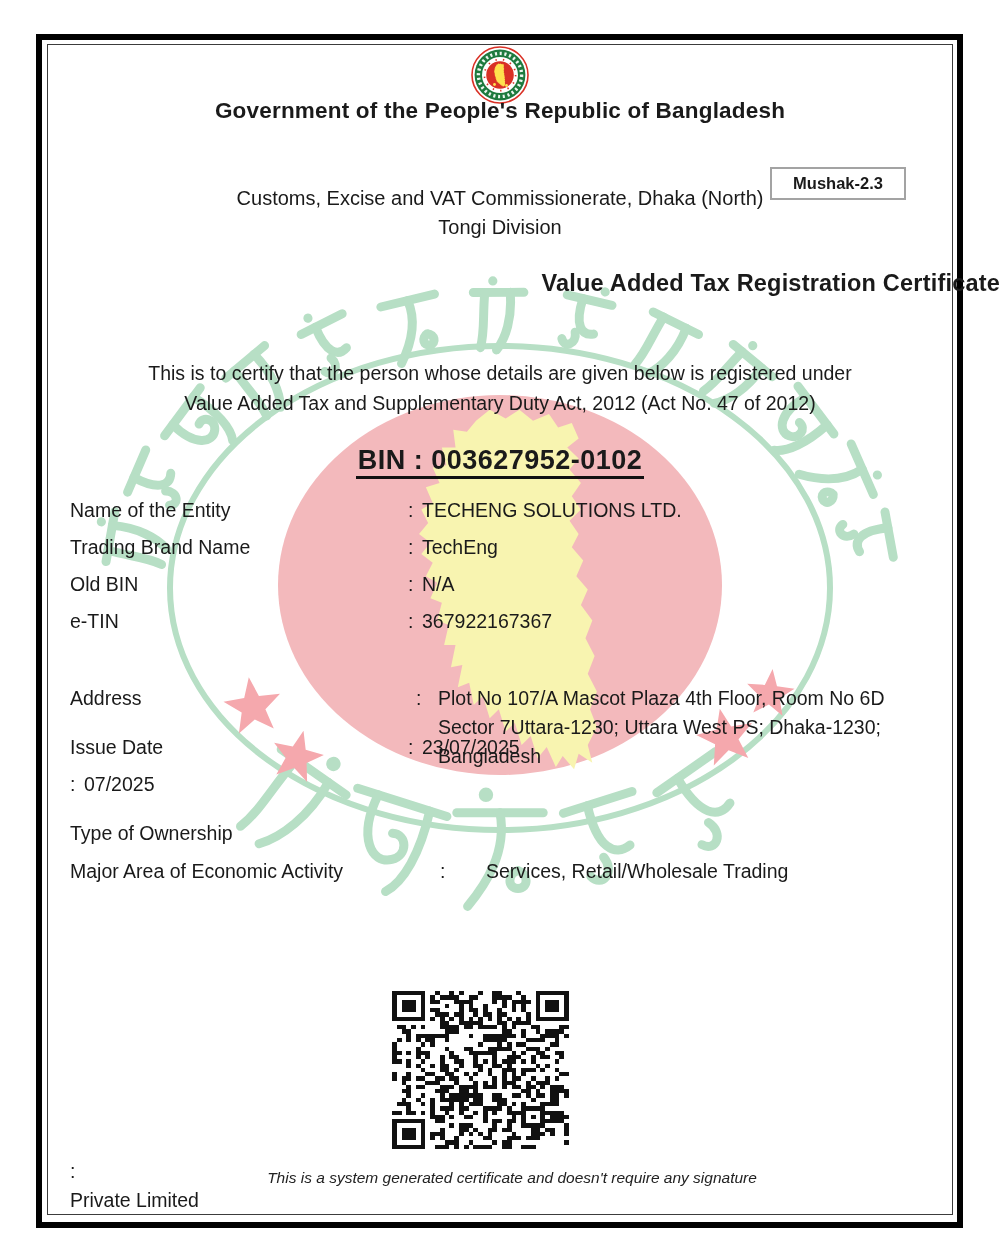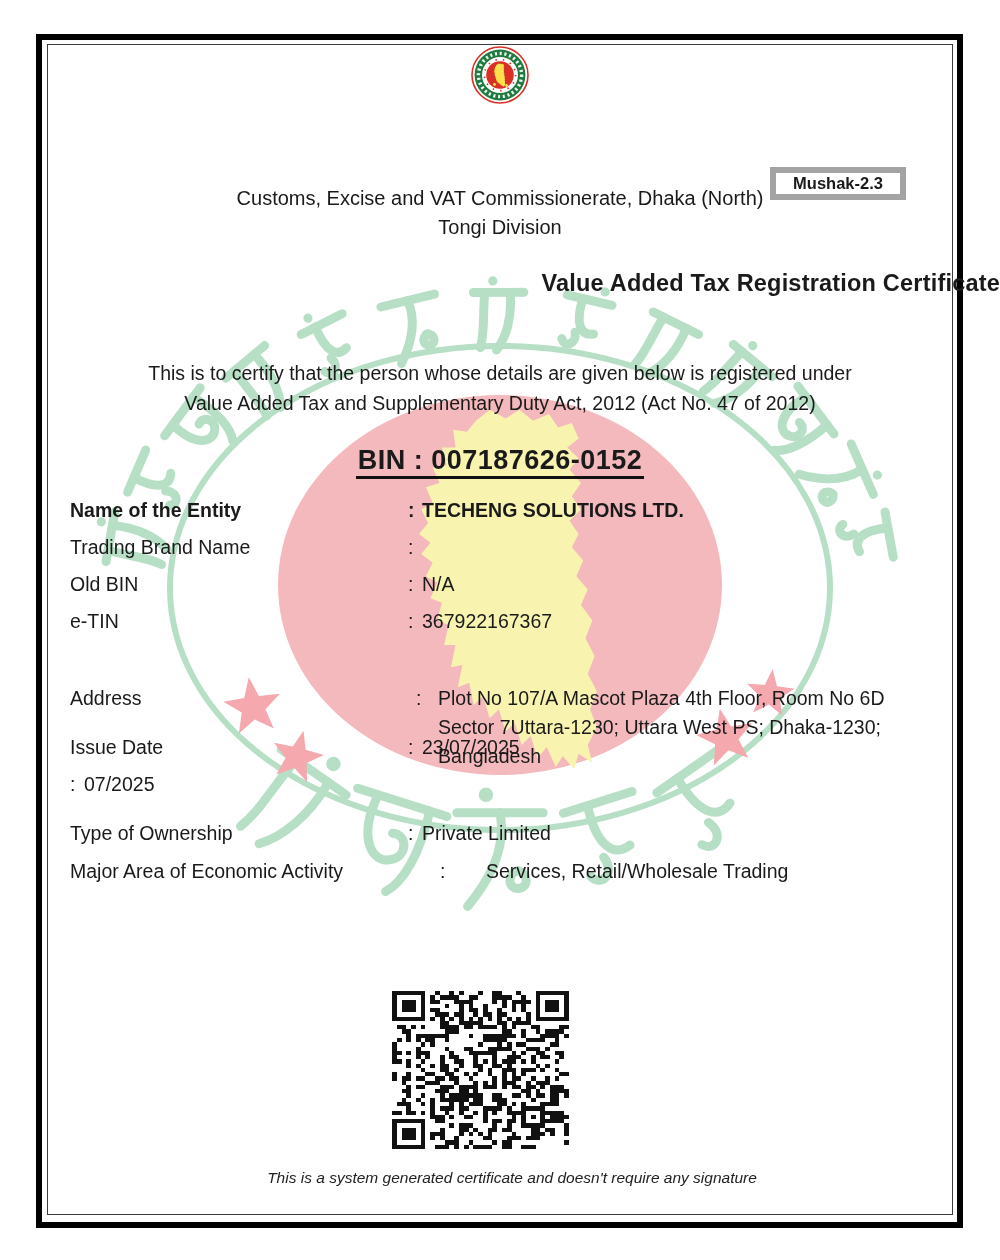--- a/index.html
+++ b/index.html
@@ -9,21 +9,21 @@
   .frame-outer{position:absolute;left:36px;top:34px;width:927px;height:1194px;
                border:6px solid #000;box-sizing:border-box;}
   .frame-inner{position:absolute;left:47px;top:44px;width:906px;height:1171px;
                border:1px solid #3c3c3c;box-sizing:border-box;}
   .wm{position:absolute;left:0;top:0;z-index:0;}
   .content{position:absolute;left:0;top:0;width:1000px;height:1260px;z-index:1;}
   .emblem{position:absolute;left:471px;top:46px;}
   .h-gov{position:absolute;left:0;top:97px;width:1000px;text-align:center;
          font-size:22.5px;font-weight:700;line-height:28.5px;letter-spacing:.2px;}
   .badge{position:absolute;left:770px;top:167px;width:136px;height:33px;
-         border:6px solid #a3a3a3;box-sizing:border-box;background:#fff;
+         border:2px solid #a3a3a3;box-sizing:border-box;background:#fff;
          display:flex;align-items:center;justify-content:center;
          font-size:16.5px;font-weight:700;}
   .h-office{position:absolute;left:0;top:184px;width:1000px;text-align:center;
             font-size:20px;line-height:29px;}
   .h-title{position:absolute;left:0;top:270px;width:1000px;text-align:right;
            font-size:23.5px;font-weight:700;letter-spacing:.2px;}
   .certify{position:absolute;left:0;top:358px;width:1000px;text-align:center;
            font-size:19.5px;line-height:30px;}
   .bin{position:absolute;left:0;top:445px;width:1000px;text-align:center;}
   .bin span{font-size:27px;font-weight:700;letter-spacing:.5px;
@@ -180,53 +180,57 @@
       <circle r="21.6" fill="none" stroke="#eaf6ee" stroke-width="3.4" stroke-dasharray="2.1 2.7"></circle>
       <circle r="18" fill="#fff"></circle>
       <circle r="15.6" fill="none" stroke="#d93025" stroke-width="1.7" stroke-dasharray="1.4 6.2"></circle>
       <circle r="13.8" fill="#d93025"></circle>
       <use href="#bd-map" transform="translate(-8.6,-12) scale(0.072)" fill="#ffe14d"></use>
       <circle cx="-5.5" cy="9.5" r="1.4" fill="#ffe14d"></circle>
       <circle cx="6.5" cy="10.5" r="1.4" fill="#ffe14d"></circle>
     </svg>
 
     <div class="h-gov">
+      <div>Government of the People's Republic of Bangladesh</div>
     </div>
 
     <div class="badge">
       <span>Mushak-2.3</span>
     </div>
 
     <div class="h-office">
       <div>Customs, Excise and VAT Commissionerate, Dhaka (North)</div>
       <div>Tongi Division</div>
     </div>
 
     <div class="h-title">Value Added Tax Registration Certificate</div>
 
     <div class="certify">
       <div>This is to certify that the person whose details are given below is registered under</div>
       <div>Value Added Tax and Supplementary Duty Act, 2012 (Act No. 47 of 2012)</div>
     </div>
 
     <div class="bin">
-      <span>BIN : 007187626-0152</span>
+      <span>BIN : 003627952-0102</span>
     </div>
 
     <div class="fields" id="fields">
-        <div class="frow" style="top: 496px; font-weight: bold;">
+        <div class="frow" style="top: 496px;">
           <div class="flabel">Name of the Entity</div>
           <div class="fcolon">:</div>
           <div class="fvalue">
             <div>TECHENG SOLUTIONS LTD.</div>
           </div>
         </div>
         <div class="frow" style="top: 533px;">
           <div class="flabel">Trading Brand Name</div>
           <div class="fcolon">:</div>
+          <div class="fvalue">
+            <div>TechEng</div>
+          </div>
         </div>
         <div class="frow" style="top: 570px;">
           <div class="flabel">Old BIN</div>
           <div class="fcolon">:</div>
           <div class="fvalue">
             <div>N/A</div>
           </div>
         </div>
         <div class="frow" style="top: 607px;">
           <div class="flabel">e-TIN</div>
@@ -250,21 +254,21 @@
           <div class="fvalue">
             <div>23/07/2025</div>
           </div>
         </div>
         <div class="frow" style="top: 770px;">
           <div class="fcolon">:</div>
           <div class="fvalue">
             <div>07/2025</div>
           </div>
         </div>
-        <div class="frow" style="top: 819px;">
+        <div class="frow" style="top: 819px; flex-direction: column;">
           <div class="flabel">Type of Ownership</div>
           <div class="fcolon">:</div>
           <div class="fvalue">
             <div>Private Limited</div>
           </div>
         </div>
         <div class="frow" style="top: 857px; gap: 32px;">
           <div class="flabel">Major Area of Economic Activity</div>
           <div class="fcolon">:</div>
           <div class="fvalue">

